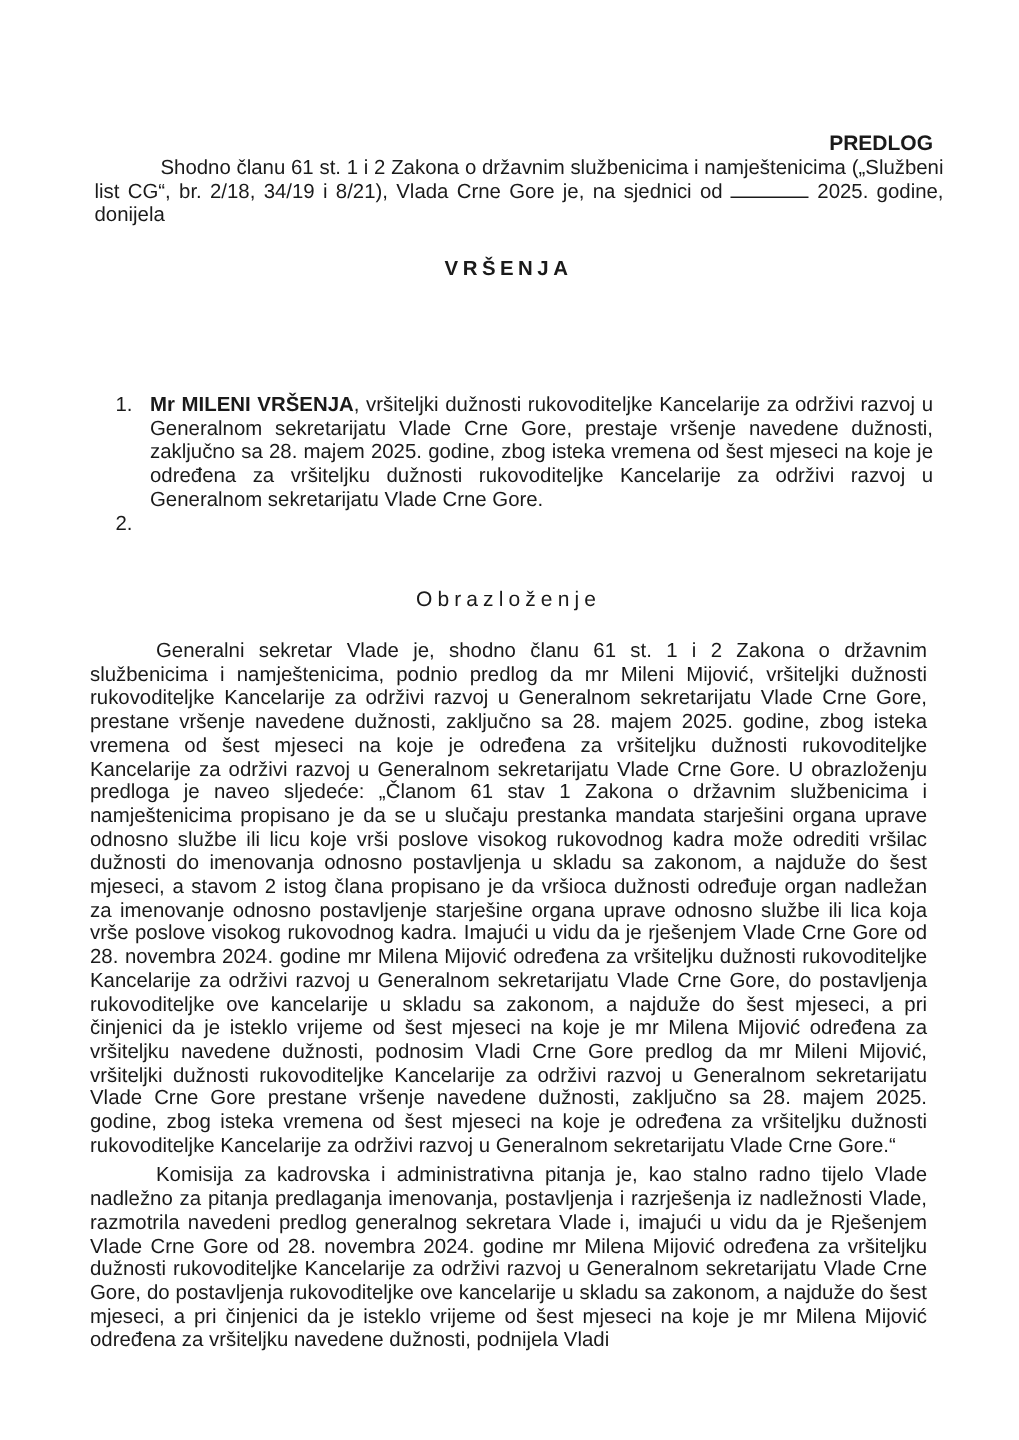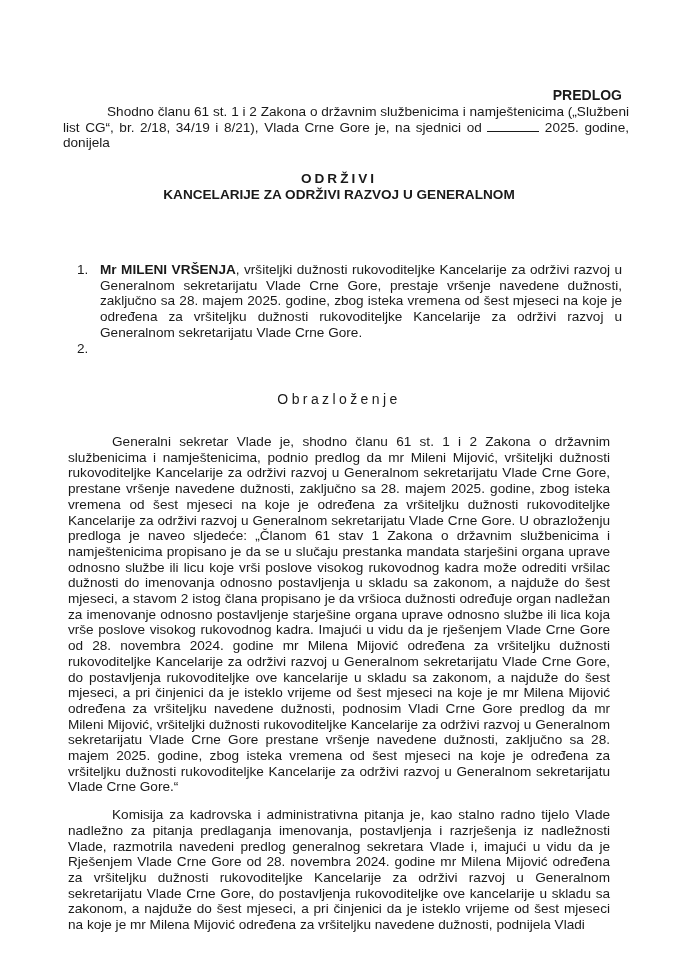--- a/index.html
+++ b/index.html
@@ -8,34 +8,33 @@
   .page { position:absolute; left:56px; top:0; width:566px; font-size:13.6px; line-height:15.7px; }
   .predlog { position:absolute; top:88px; right:0; font-weight:bold; font-size:14px;margin-left:8px; }
   .intro { position:absolute; top:104px; left:7px; width:566px; text-align:justify; text-indent:44px; }
   .title-block { position:absolute; top:171px; left:0; width:566px; text-align:center; font-weight:bold; font-size:13.6px; line-height:15.6px; }
   .title-main { letter-spacing:3px; }
   .list { position:absolute; top:262px; left:0; width:566px; margin:0; padding:0; list-style:none; }
   .list li { position:relative; padding-left:44px; text-align:justify; }
   .list .num { position:absolute; left:21px; top:0; }
   .obr { position:absolute; top:392px; left:0; width:566px; text-align:center; font-weight:normal; letter-spacing:3.4px; font-size:14px; }
   .body { position:absolute; top:422px; left:0; width:566px; }
-  .body p { margin:12px; text-align:justify; text-indent:44px; }
+  .body p { margin:4px; text-align:justify; text-indent:44px; }
   .blank { display:inline-block; width:52px; border-bottom:1px solid #1a1a1a; height:10px; vertical-align:baseline; }
 </style>
 </head>
 <body>
 
 <div class="page">
   <div class="predlog">PREDLOG</div>
 
   <div class="intro"><span>Shodno članu 61 st. 1 i 2 Zakona o državnim službenicima i namještenicima („Službeni list CG“, br. 2/18, 34/19 i 8/21), Vlada Crne Gore je, na sjednici od</span> <span class="blank"></span> <span>2025. godine, donijela</span></div>
 
   <div class="title-block">
-    <div class="title-main">ODRŽIVI</div>
-    <div>KANCELARIJE ZA ODRŽIVI RAZVOJ U GENERALNOM</div>
+    <div class="title-main">VRŠENJA</div>
   </div>
 
   <ol class="list">
     <li>
       <span class="num">1.</span>
       <b>Mr MILENI VRŠENJA</b><span>, vršiteljki dužnosti rukovoditeljke Kancelarije za održivi razvoj u Generalnom sekretarijatu Vlade Crne Gore, prestaje vršenje navedene dužnosti, zaključno sa 28. majem 2025. godine, zbog isteka vremena od šest mjeseci na koje je određena za vršiteljku dužnosti rukovoditeljke Kancelarije za održivi razvoj u Generalnom sekretarijatu Vlade Crne Gore.</span>
     </li>
     <li>
       <span class="num">2.</span>
     </li>

